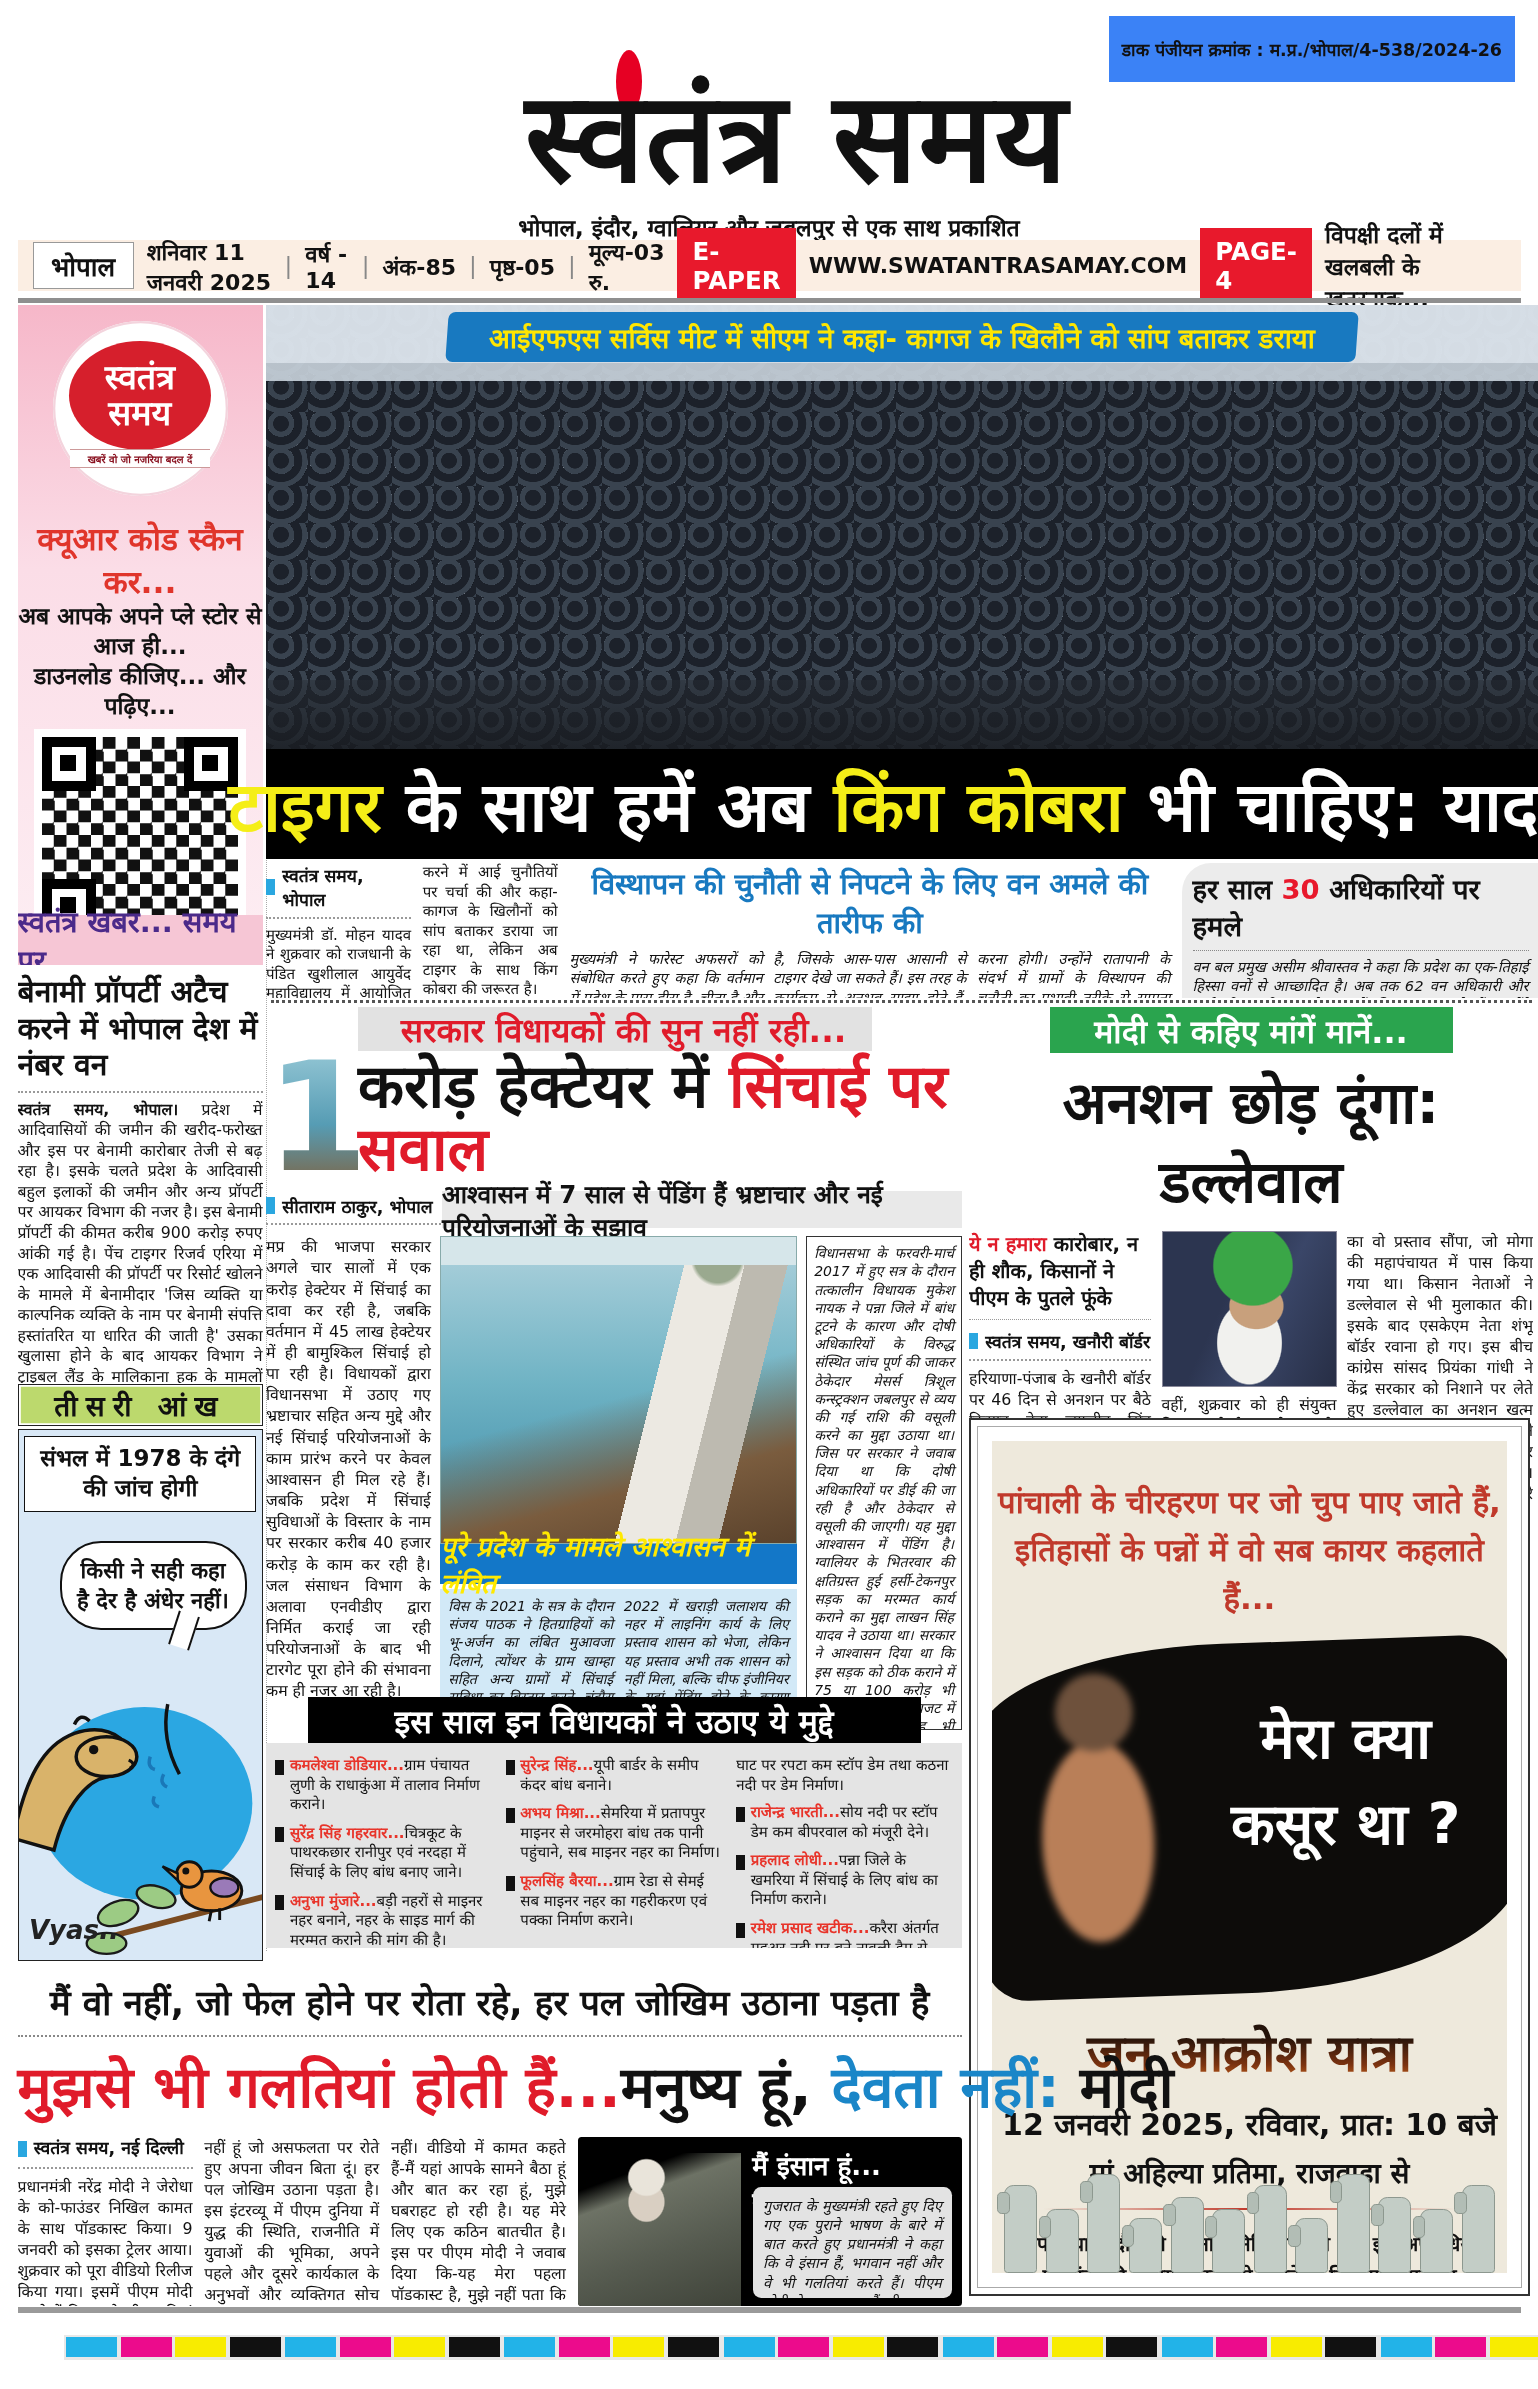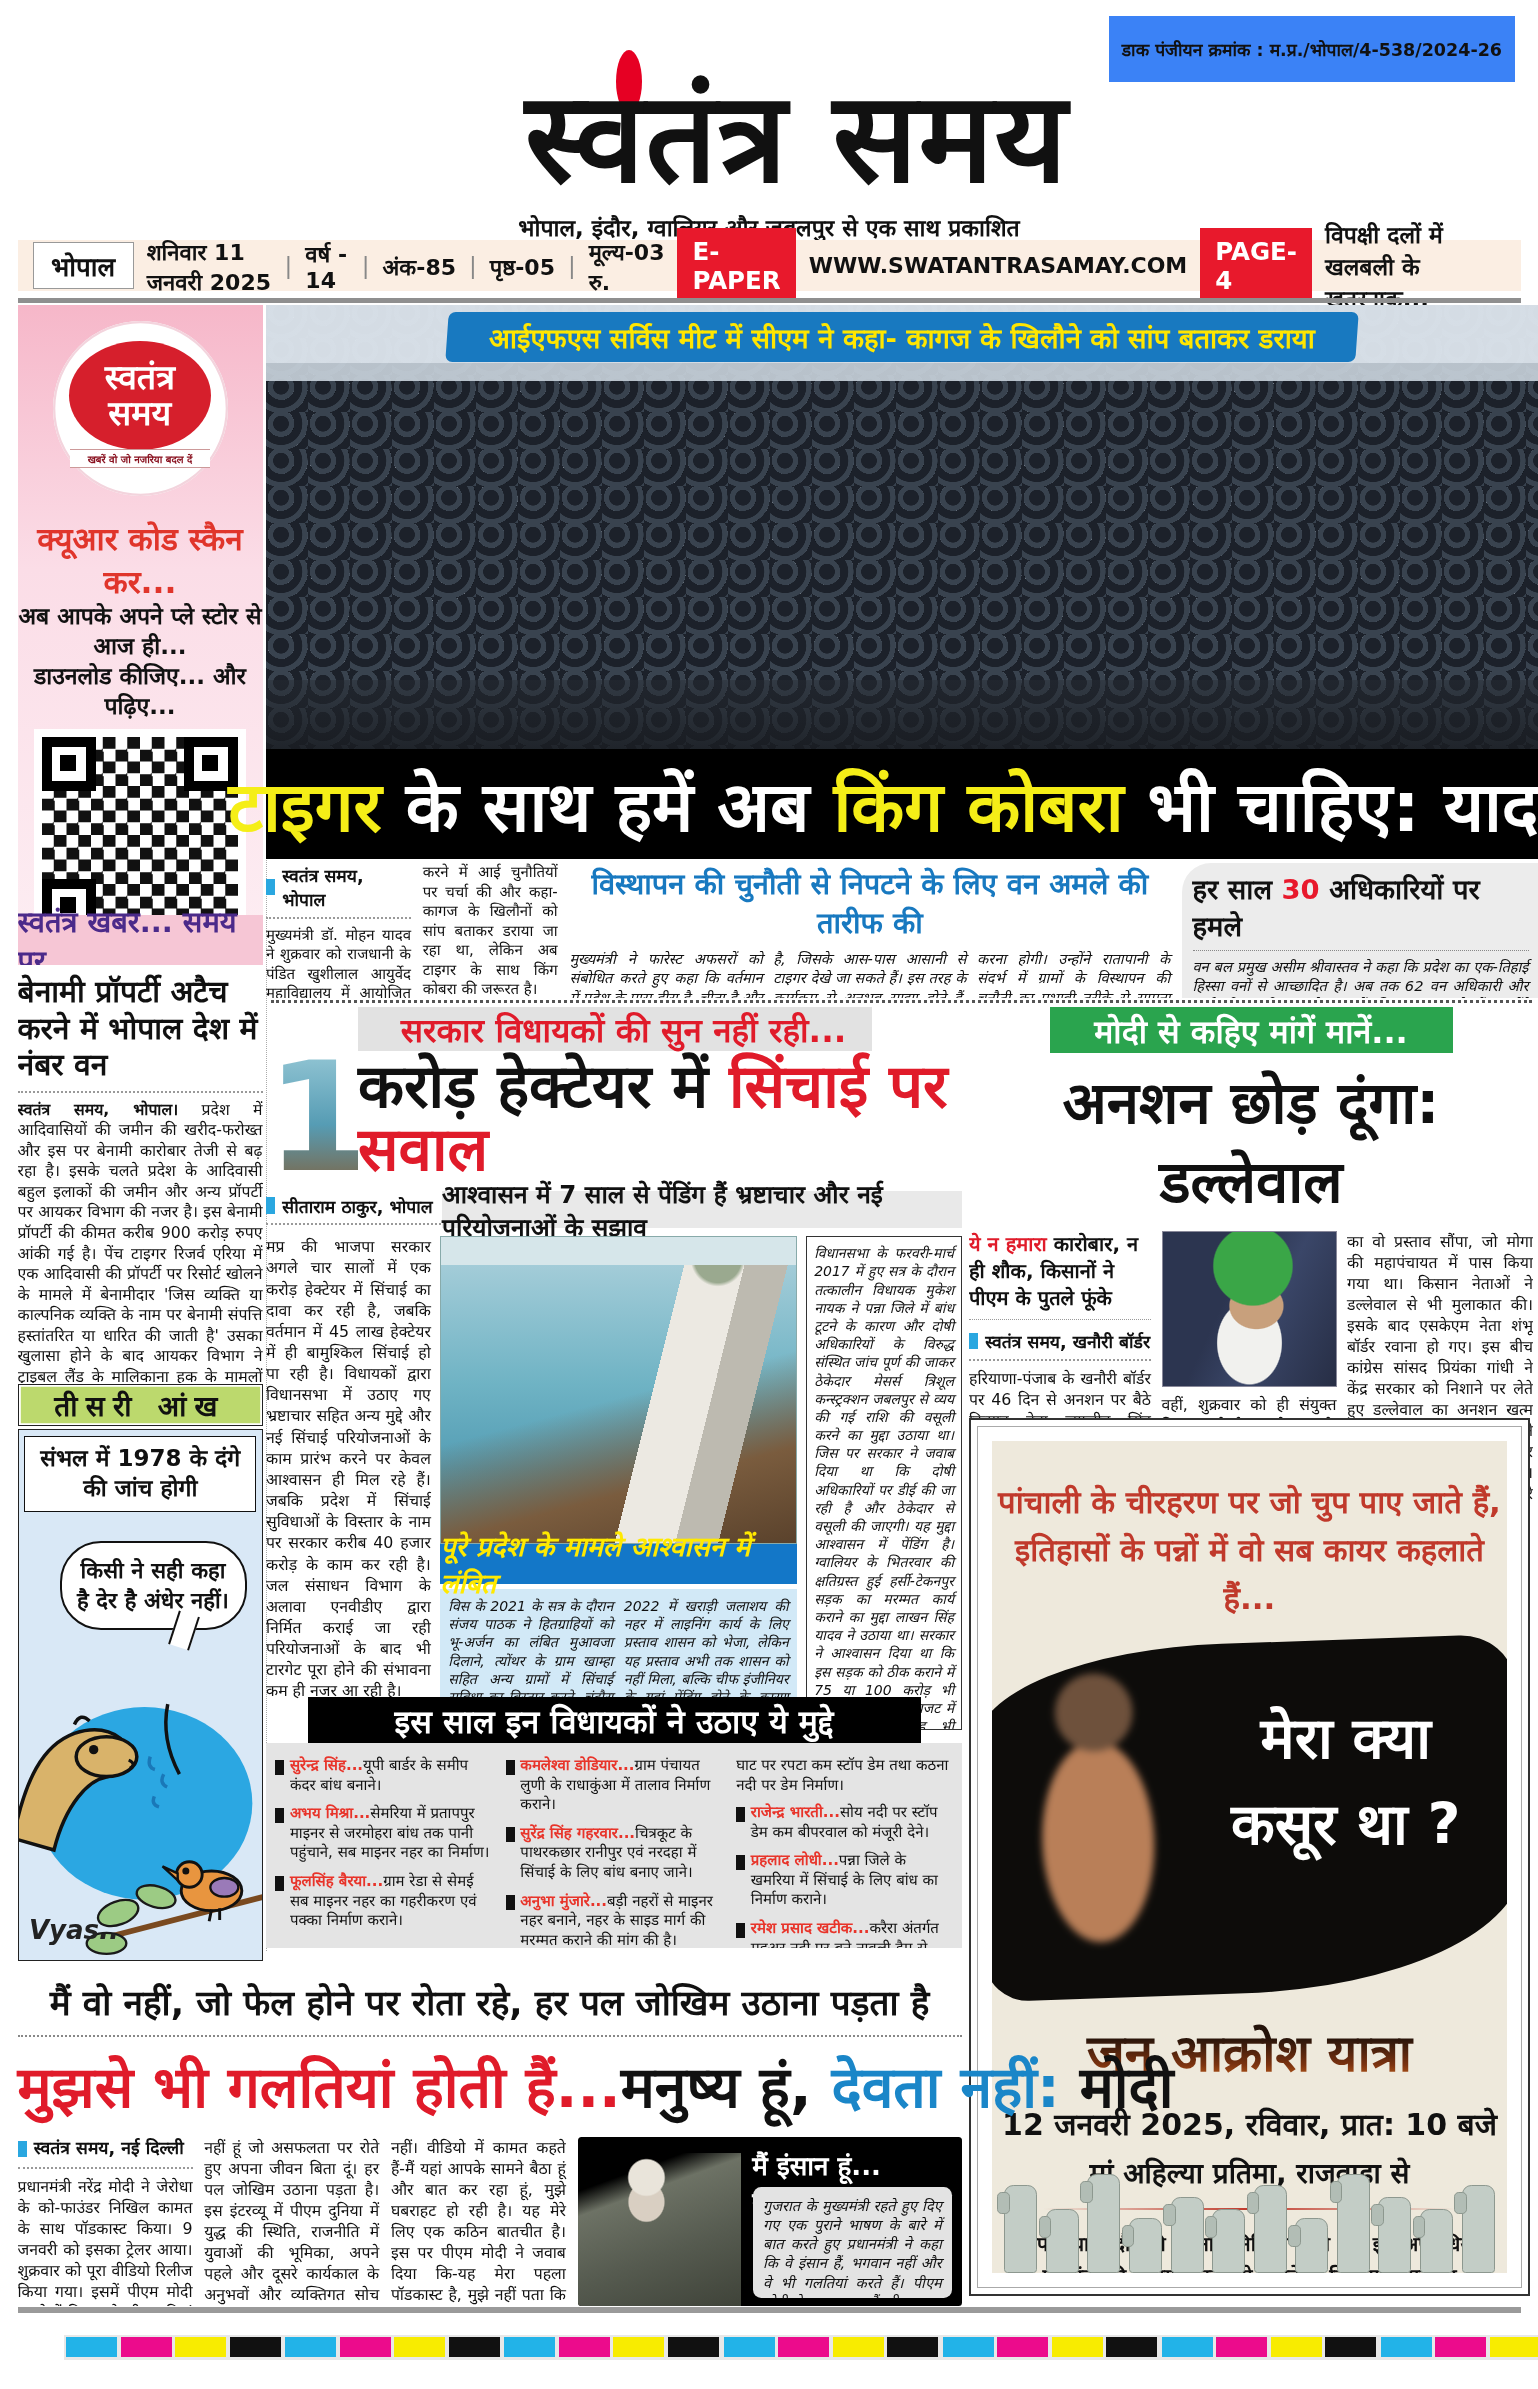--- a/index.html
+++ b/index.html
@@ -329,44 +329,44 @@
     <aside id="irr-rightbox">विधानसभा के फरवरी-मार्च 2017 में हुए सत्र के दौरान तत्कालीन विधायक मुकेश नायक ने पन्ना जिले में बांध टूटने के कारण और दोषी अधिकारियों के विरुद्ध संस्थित जांच पूर्ण की जाकर ठेकेदार मेसर्स त्रिशूल कन्स्ट्रक्शन जबलपुर से व्यय की गई राशि की वसूली करने का मुद्दा उठाया था। जिस पर सरकार ने जवाब दिया था कि दोषी अधिकारियों पर डीई की जा रही है और ठेकेदार से वसूली की जाएगी। यह मुद्दा आश्वासन में पेंडिंग है। ग्वालियर के भितरवार की क्षतिग्रस्त हुई हर्सी-टेकनपुर सड़क का मरम्मत कार्य कराने का मुद्दा लाखन सिंह यादव ने उठाया था। सरकार ने आश्वासन दिया था कि इस सड़क को ठीक कराने में 75 या 100 करोड़ भी खर्च होंगे तो अगले बजट में लाएंगे, लेकिन यह भी आश्वासन क्रमांक 0/183 में पेंडिंग है। बिलखुरा व सिरस्वाहा का मुद्दा मुकेश नायक ने 2018 में भी पुनः उठाया। सरकार ने दोषी अधिकारियों के विरुद्ध डीई प्रारंभ की और कहा-जलाशय की मरम्मत पर 2 करोड़ की राशि खर्च हुई है, जिसकी वसूली दोषी निर्माण कंपनी त्रिशूल कंस्ट्रक्शन पर आरोपित की गई है, लेकिन मामला अभी भी पेंडिंग है।</aside>
   </div>
 </section>
 
 <section class="abs" id="mla">
   <div id="mla-title">इस साल इन विधायकों ने उठाए ये मुद्दे</div>
   <div id="mla-grid">
     <div class="mla-col">
       <div class="mla-item">
           <span class="sq"></span>
+          <p><b>कमलेश्वा डोडियार...</b><span>ग्राम पंचायत लुणी के राधाकुंआ में तालाव निर्माण कराने।</span></p>
+        </div>
+      <div class="mla-item">
+          <span class="sq"></span>
+          <p><b>सुरेंद्र सिंह गहरवार...</b><span>चित्रकूट के पाथरकछार रानीपुर एवं नरदहा में सिंचाई के लिए बांध बनाए जाने।</span></p>
+        </div>
+      <div class="mla-item">
+          <span class="sq"></span>
+          <p><b>अनुभा मुंजारे...</b><span>बड़ी नहरों से माइनर नहर बनाने, नहर के साइड मार्ग की मरम्मत कराने की मांग की है।</span></p>
+        </div>
+
+    </div>
+    <div class="mla-col">
+      <div class="mla-item">
+          <span class="sq"></span>
           <p><b>सुरेन्द्र सिंह...</b><span>यूपी बार्डर के समीप कंदर बांध बनाने।</span></p>
         </div>
       <div class="mla-item">
           <span class="sq"></span>
           <p><b>अभय मिश्रा...</b><span>सेमरिया में प्रतापपुर माइनर से जरमोहरा बांध तक पानी पहुंचाने, सब माइनर नहर का निर्माण।</span></p>
         </div>
       <div class="mla-item">
           <span class="sq"></span>
           <p><b>फूलसिंह बैरया...</b><span>ग्राम रेडा से सेमई सब माइनर नहर का गहरीकरण एवं पक्का निर्माण कराने।</span></p>
-        </div>
-
-    </div>
-    <div class="mla-col">
-      <div class="mla-item">
-          <span class="sq"></span>
-          <p><b>कमलेश्वा डोडियार...</b><span>ग्राम पंचायत लुणी के राधाकुंआ में तालाव निर्माण कराने।</span></p>
-        </div>
-      <div class="mla-item">
-          <span class="sq"></span>
-          <p><b>सुरेंद्र सिंह गहरवार...</b><span>चित्रकूट के पाथरकछार रानीपुर एवं नरदहा में सिंचाई के लिए बांध बनाए जाने।</span></p>
-        </div>
-      <div class="mla-item">
-          <span class="sq"></span>
-          <p><b>अनुभा मुंजारे...</b><span>बड़ी नहरों से माइनर नहर बनाने, नहर के साइड मार्ग की मरम्मत कराने की मांग की है।</span></p>
         </div>
 
     </div>
     <div class="mla-col">
       <p class="mla-cont">घाट पर रपटा कम स्टॉप डेम तथा कठना नदी पर डेम निर्माण।</p>
       <div class="mla-item">
           <span class="sq"></span>
           <p><b>राजेन्द्र भारती...</b><span>सोय नदी पर स्टॉप डेम कम बीपरवाल को मंजूरी देने।</span></p>
         </div>
       <div class="mla-item">

